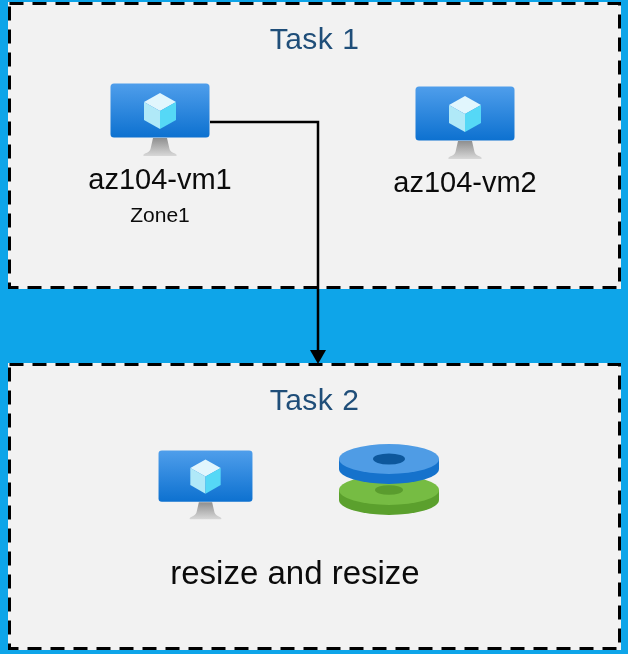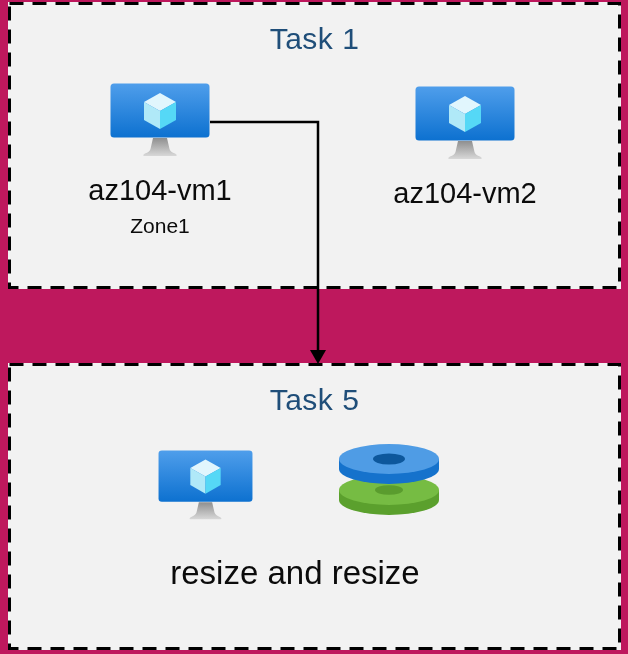--- a/index.html
+++ b/index.html
@@ -1,32 +1,32 @@
 <!DOCTYPE html>
 <html><head>
 <meta charset="utf-8">
 <style>
   html,body{margin:0;padding:0;background:#ffffff;}
   .canvas{
-    position:relative;width:628px;height:654px;background:#be185d;overflow:hidden;
+    position:relative;width:628px;height:654px;background:#0ea5e9;overflow:hidden;
     font-family:"Liberation Sans", sans-serif;
   }
   .task-box{
     position:absolute;background:#f2f2f2;box-sizing:border-box;
   }
   .task-box .box-border{position:absolute;left:0;top:0;width:100%;height:100%;}
   .task1{left:8px;top:2px;width:613px;height:287px;}
   .task2{left:8px;top:363px;width:613px;height:287px;}
   .task-title{
     position:absolute;left:0;right:0;top:20px;text-align:center;
     font-size:30px;color:#1f4e79;letter-spacing:0.5px;
   }
   .vm-group{position:absolute;width:200px;display:flex;flex-direction:column;align-items:center;}
   .vm-group .vm-icon{display:block;}
-  .vm-name{margin-top:11px;font-size:29px;color:#0b0b0b;line-height:36px;}
+  .vm-name{font-size:29px;color:#0b0b0b;line-height:36px;}
   .vm-zone{font-size:21px;color:#0b0b0b;line-height:36px;}
   .arrow-overlay{position:absolute;left:0;top:0;width:628px;height:654px;pointer-events:none;}
   .t2-vm{position:absolute;left:158px;top:450px;}
   .t2-disks{position:absolute;left:338px;top:444px;}
   .t2-caption{
     position:absolute;left:100px;top:552px;width:390px;text-align:center;
     font-size:33px;color:#0b0b0b;line-height:42px;
   }
   .defs-holder{position:absolute;width:0;height:0;overflow:hidden;}
 </style>
@@ -75,21 +75,21 @@
       <polygon points="66,19 50,28 50,46 66,37" fill="#55d8f6"></polygon>
       <path d="M43 55 L57 55 L59.5 66 Q60.5 69 65 70.5 Q67.5 71.7 66.5 73 L33.5 73 Q32.5 71.7 35 70.5 Q39.5 69 40.5 66 Z" fill="url(#standGrad)"></path>
     </svg>
     <div class="vm-name">az104-vm2</div>
   </div>
 
   <div class="task-box task2">
     <svg class="box-border" viewBox="0 0 613 287" preserveAspectRatio="none">
       <rect x="1.5" y="1.5" width="610" height="284" fill="none" stroke="#000000" stroke-width="3" stroke-dasharray="14 9"></rect>
     </svg>
-    <div class="task-title">Task 5</div>
+    <div class="task-title">Task 2</div>
   </div>
 
   <svg class="t2-vm" width="95" height="74" viewBox="0 0 100 78">
     <rect x="0.5" y="0.5" width="99" height="54" rx="3.5" fill="url(#screenGrad)"></rect>
     <polygon points="50,10 66,19 50,28 34,19" fill="#e1f6fd"></polygon>
     <polygon points="34,19 50,28 50,46 34,37" fill="#b0e9f8"></polygon>
     <polygon points="66,19 50,28 50,46 66,37" fill="#55d8f6"></polygon>
     <path d="M43 55 L57 55 L59.5 66 Q60.5 69 65 70.5 Q67.5 71.7 66.5 73 L33.5 73 Q32.5 71.7 35 70.5 Q39.5 69 40.5 66 Z" fill="url(#standGrad)"></path>
   </svg>
 

